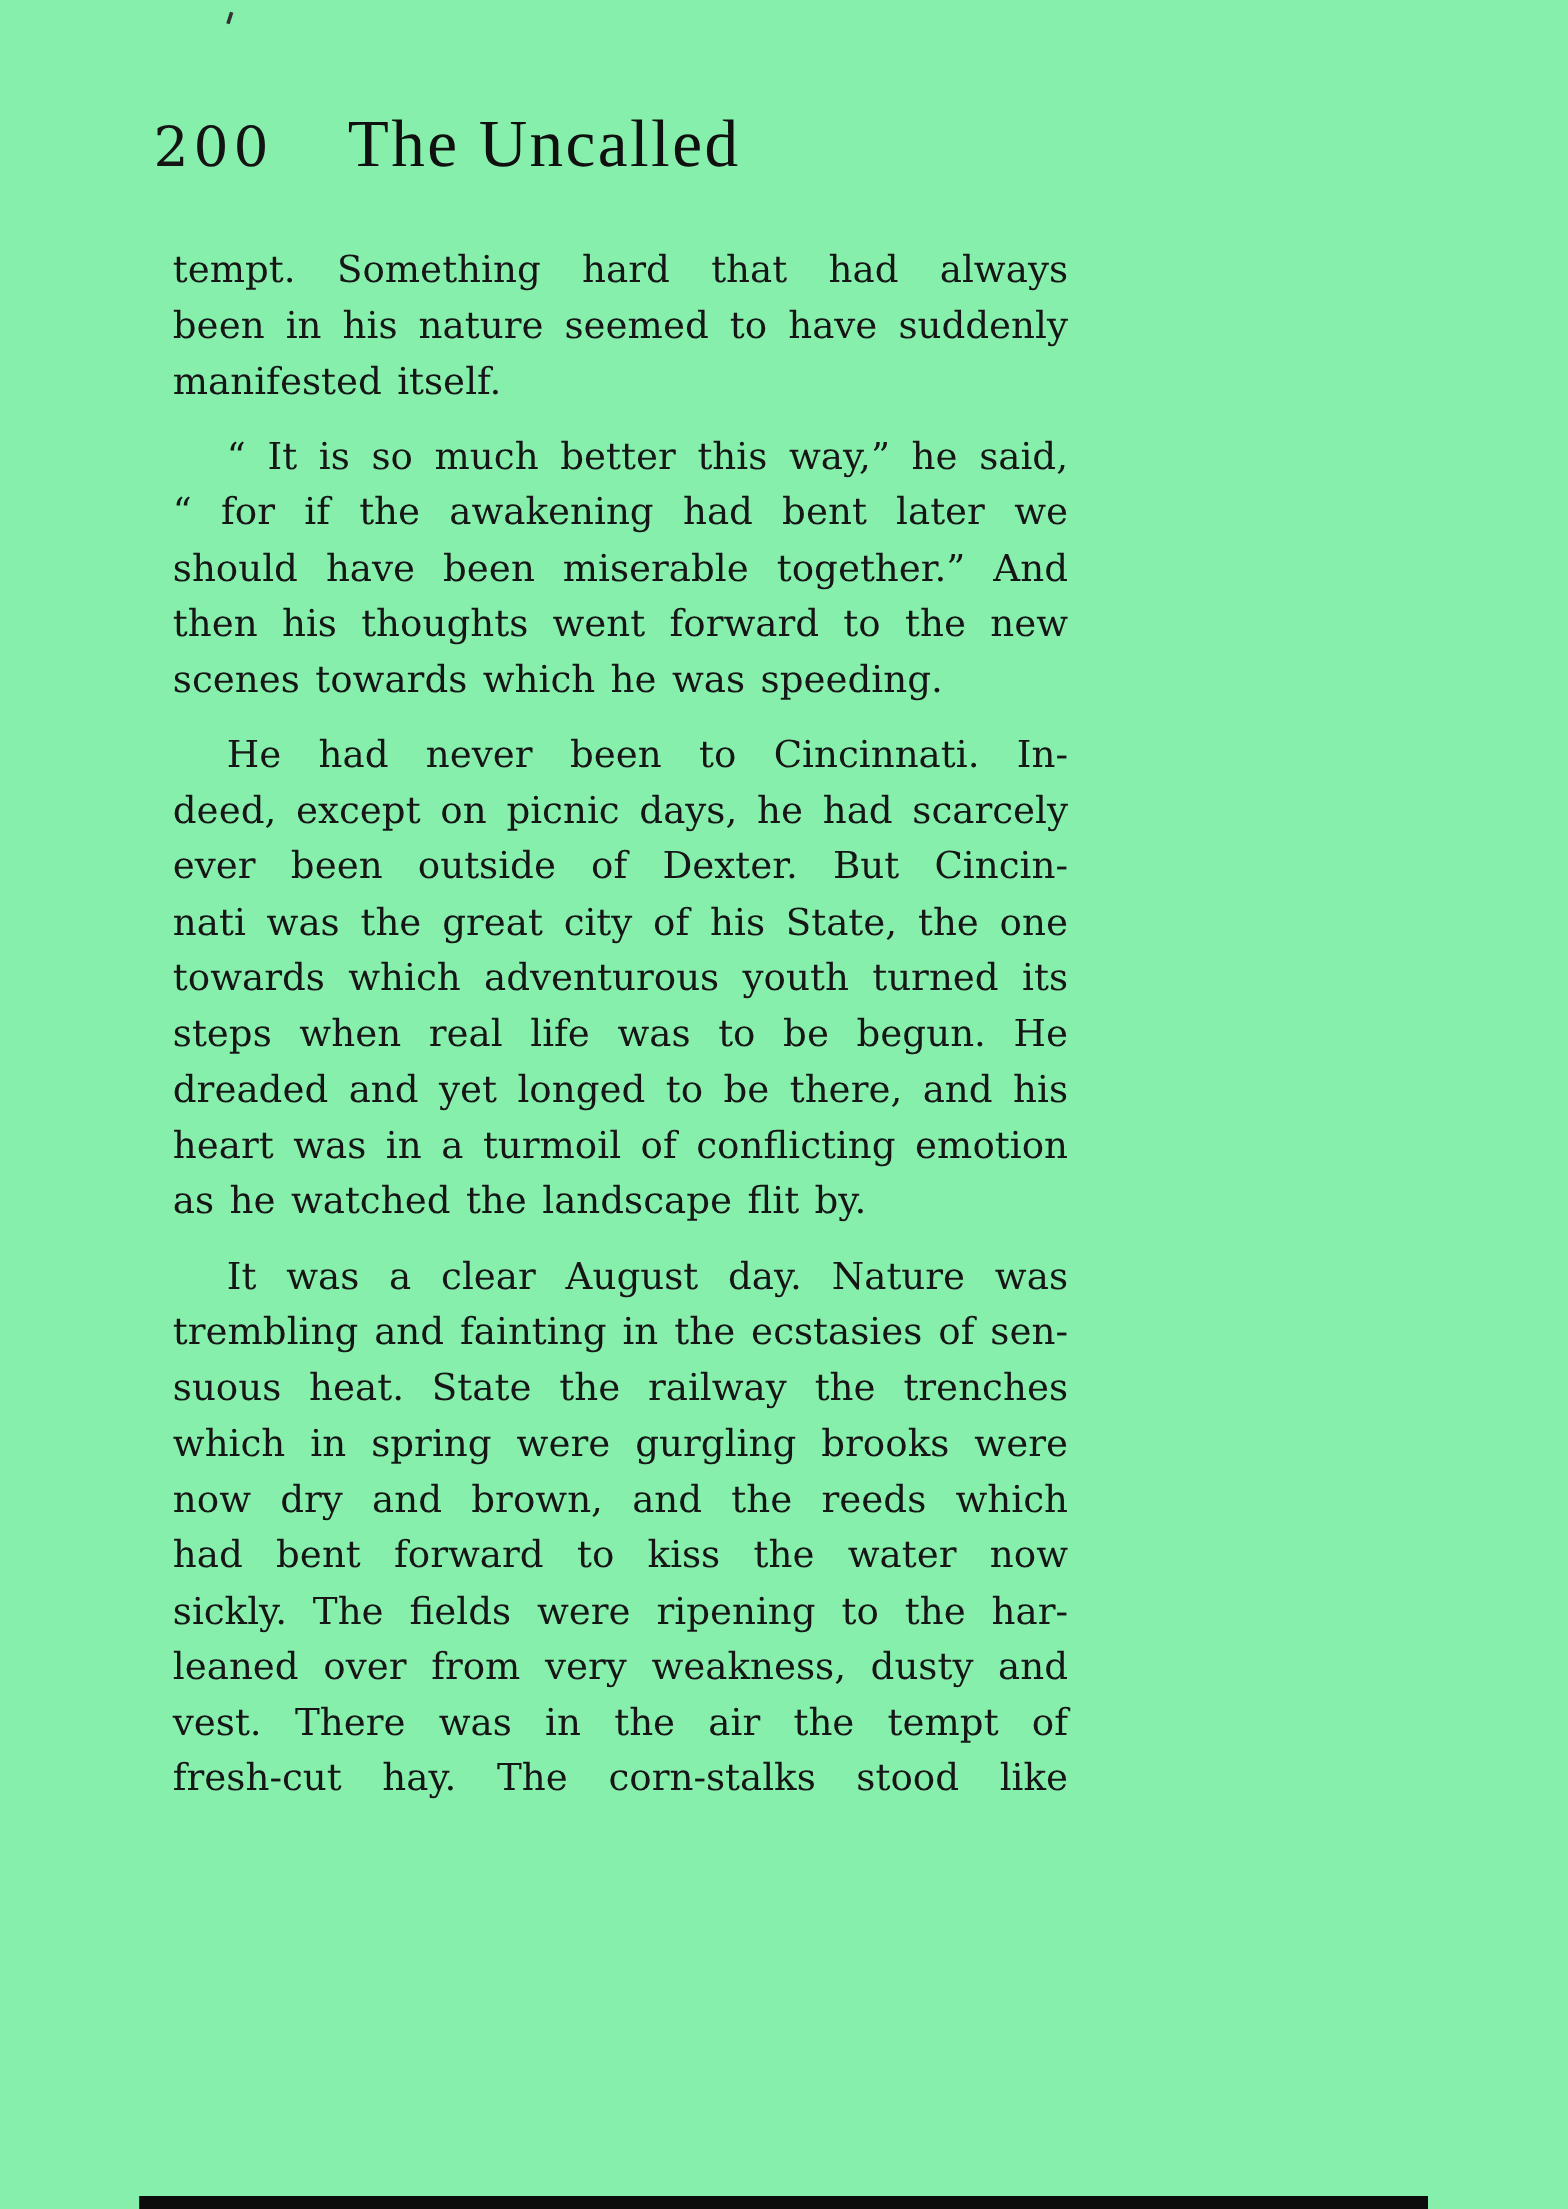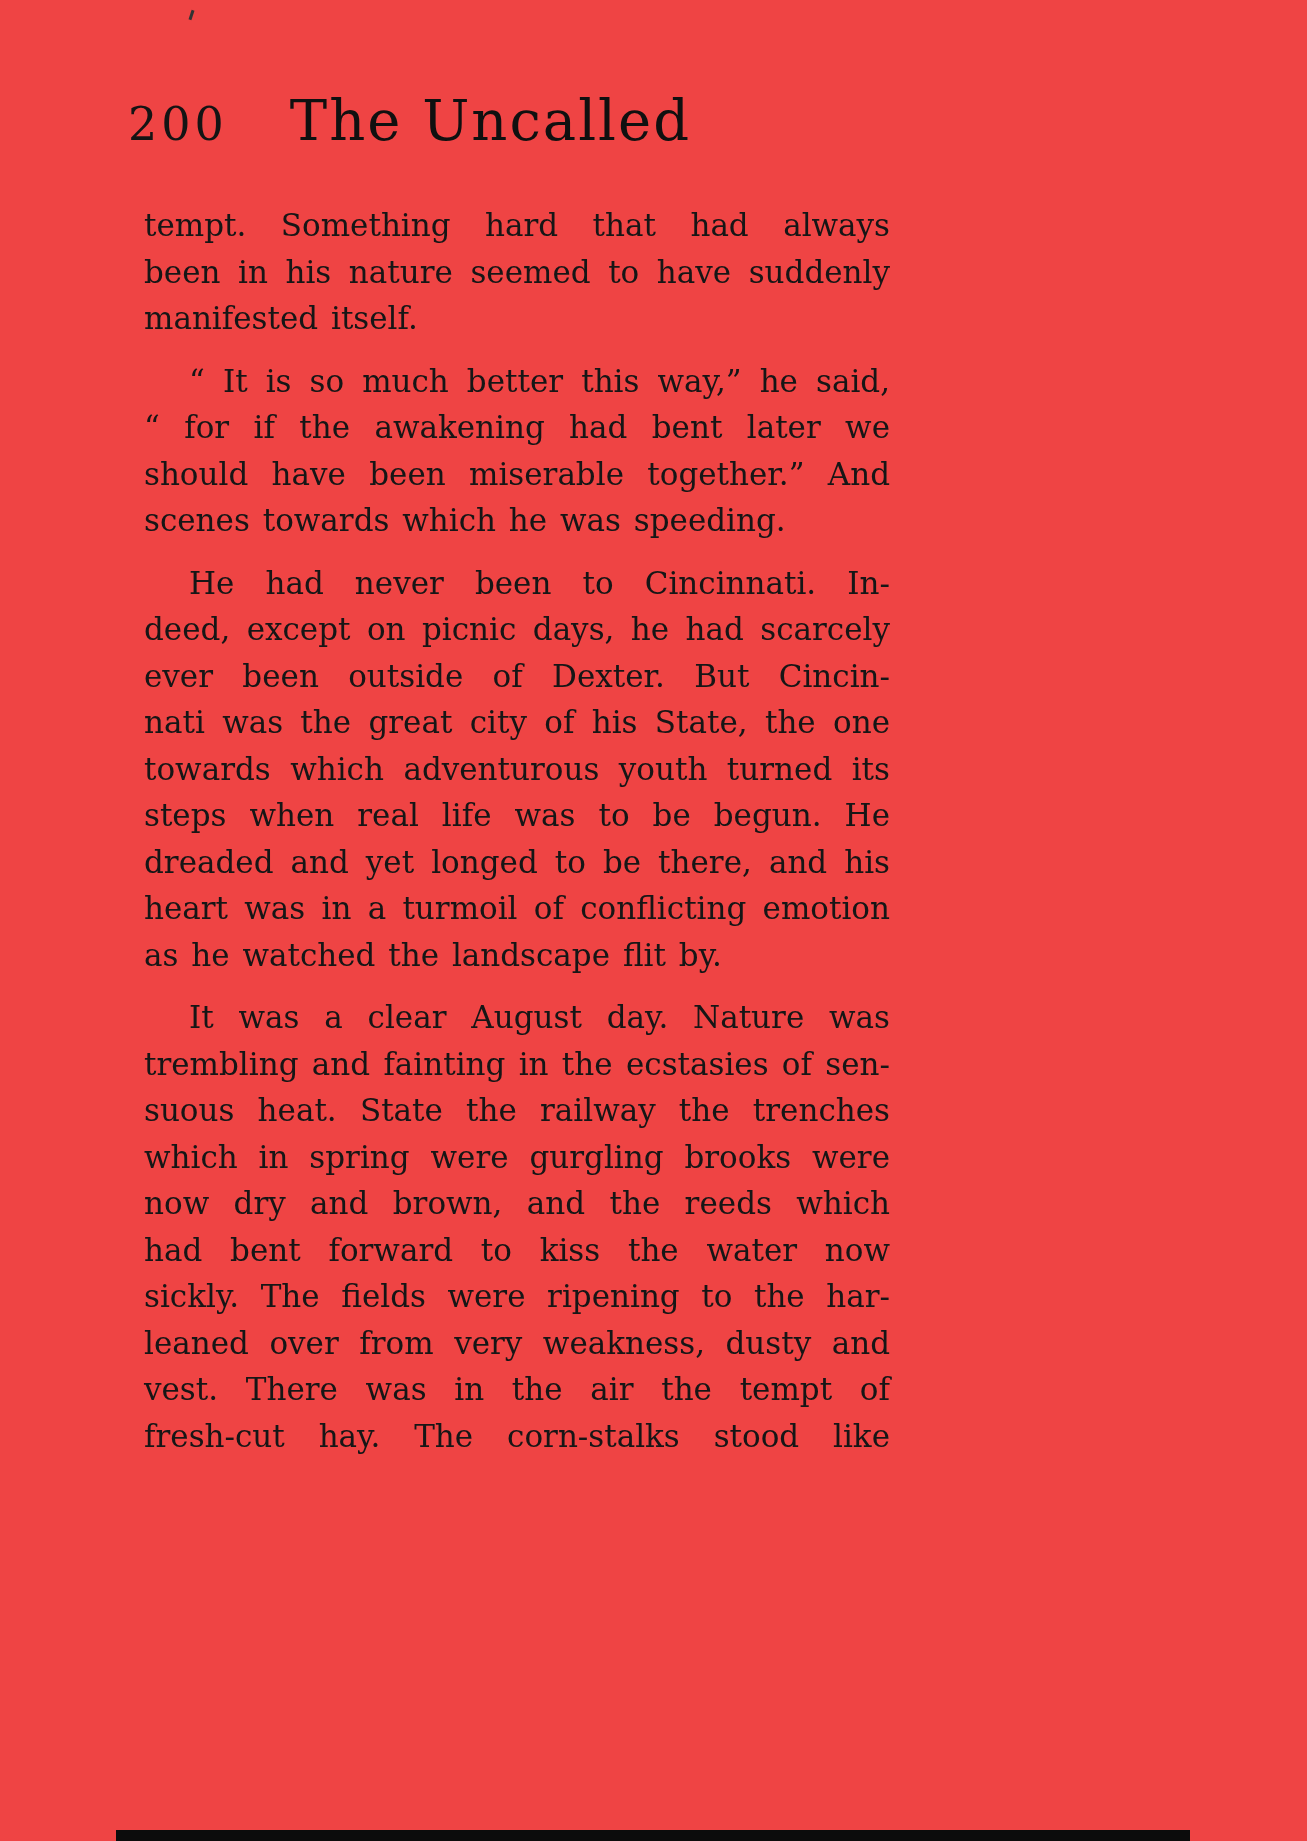--- a/index.html
+++ b/index.html
@@ -5,21 +5,21 @@
   html, body {
     margin: 0;
     padding: 0;
     background: #e8e8e8;
   }
   .page {
     position: relative;
     width: 1307px;
     height: 1841px;
     margin: 0 auto;
-    background: #ef4444;
+    background: #86efac;
     overflow: hidden;
     font-family: "DejaVu Serif", "Liberation Serif", serif;
     color: #161616;
   }
   .header {
     position: absolute;
     top: 88px;
     left: 128px;
     width: 790px;
     display: flex;
@@ -29,20 +29,21 @@
   .page-number {
     font-size: 46px;
     letter-spacing: 4px;
     color: #141414;
   }
   .book-title {
     font-size: 56px;
     margin-left: 62px;
     letter-spacing: 2px;
     color: #101010;
+    font-family: Liberation Serif, serif;
   }
   .text-body {
     position: absolute;
     top: 186px;
     left: 128px;
     width: 778px;
     font-size: 31px;
     line-height: 46.5px;
     word-spacing: 3px;
   }
@@ -96,20 +97,21 @@
   <div class="text-body">
       <div class="paragraph">
         <div class="line">tempt.  Something hard that had always</div>
         <div class="line">been in his nature seemed to have suddenly</div>
         <div class="line last">manifested itself.</div>
       </div>
       <div class="paragraph">
         <div class="line indent">“ It is so much better this way,” he said,</div>
         <div class="line">“ for if the awakening had bent later we</div>
         <div class="line">should have been miserable together.”  And</div>
+        <div class="line">then his thoughts went forward to the new</div>
         <div class="line last">scenes towards which he was speeding.</div>
       </div>
       <div class="paragraph">
         <div class="line indent">He had never been to Cincinnati.  In-</div>
         <div class="line">deed, except on picnic days, he had scarcely</div>
         <div class="line">ever been outside of Dexter.  But Cincin-</div>
         <div class="line">nati was the great city of his State, the one</div>
         <div class="line">towards which adventurous youth turned its</div>
         <div class="line">steps when real life was to be begun.  He</div>
         <div class="line">dreaded and yet longed to be there, and his</div>

